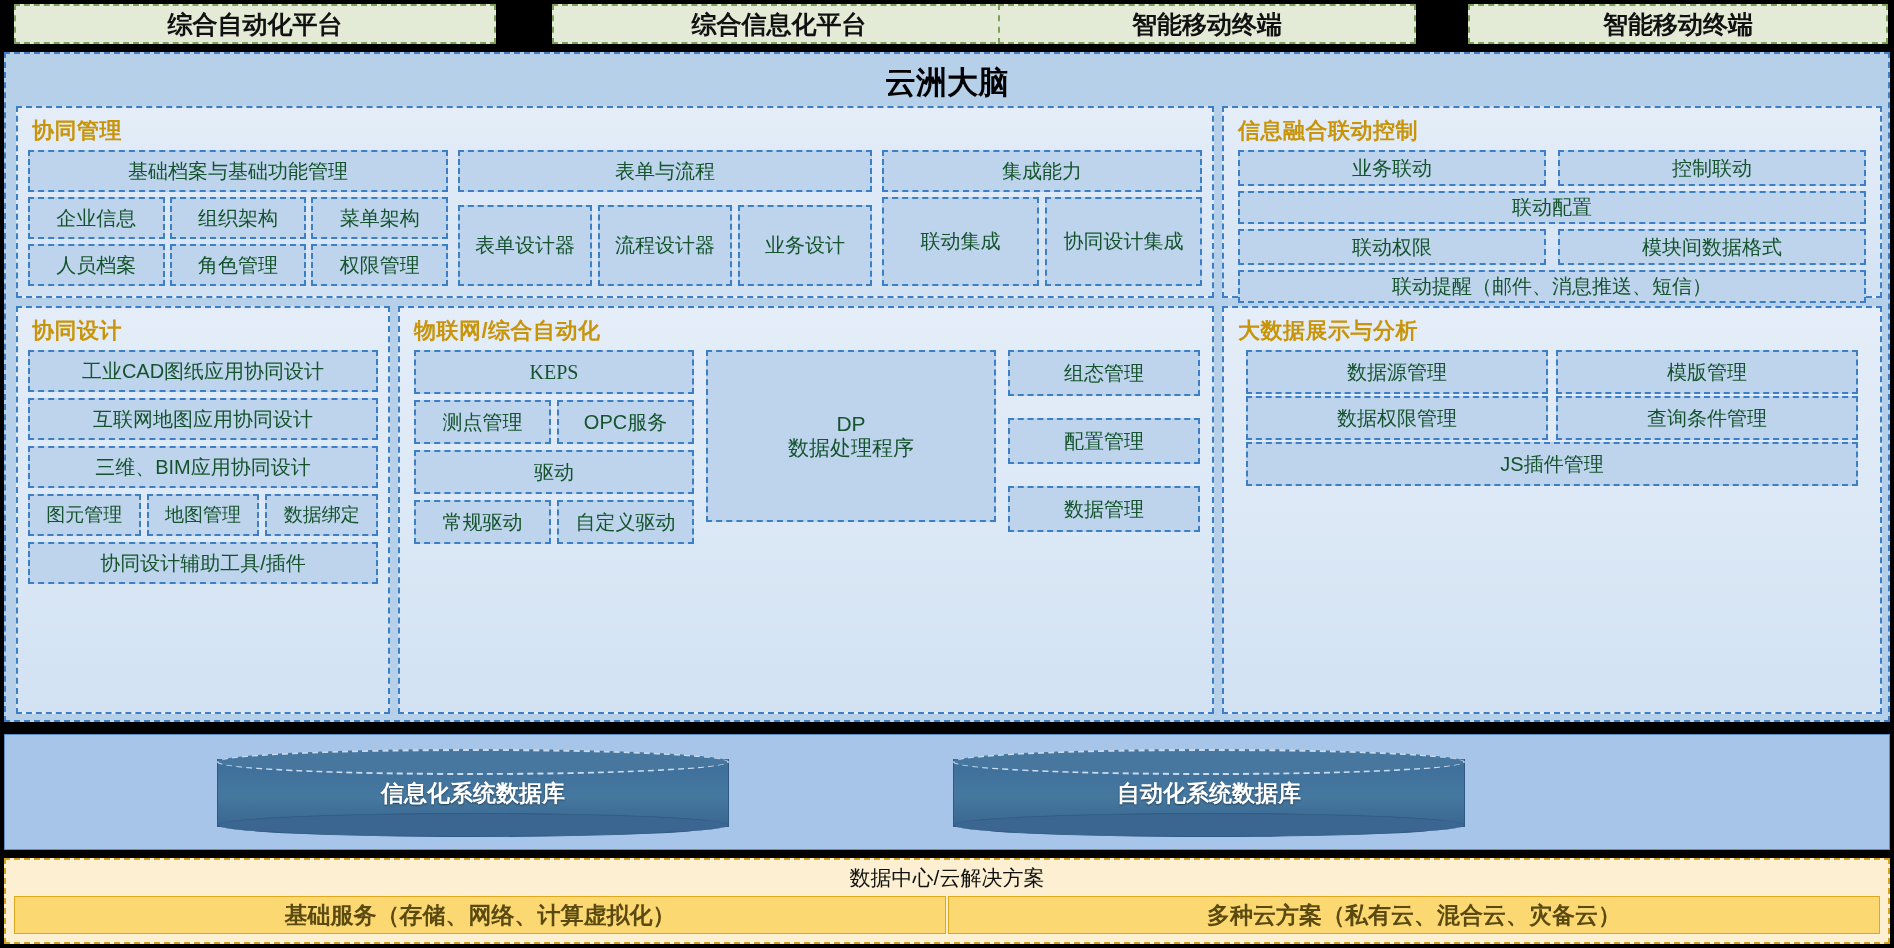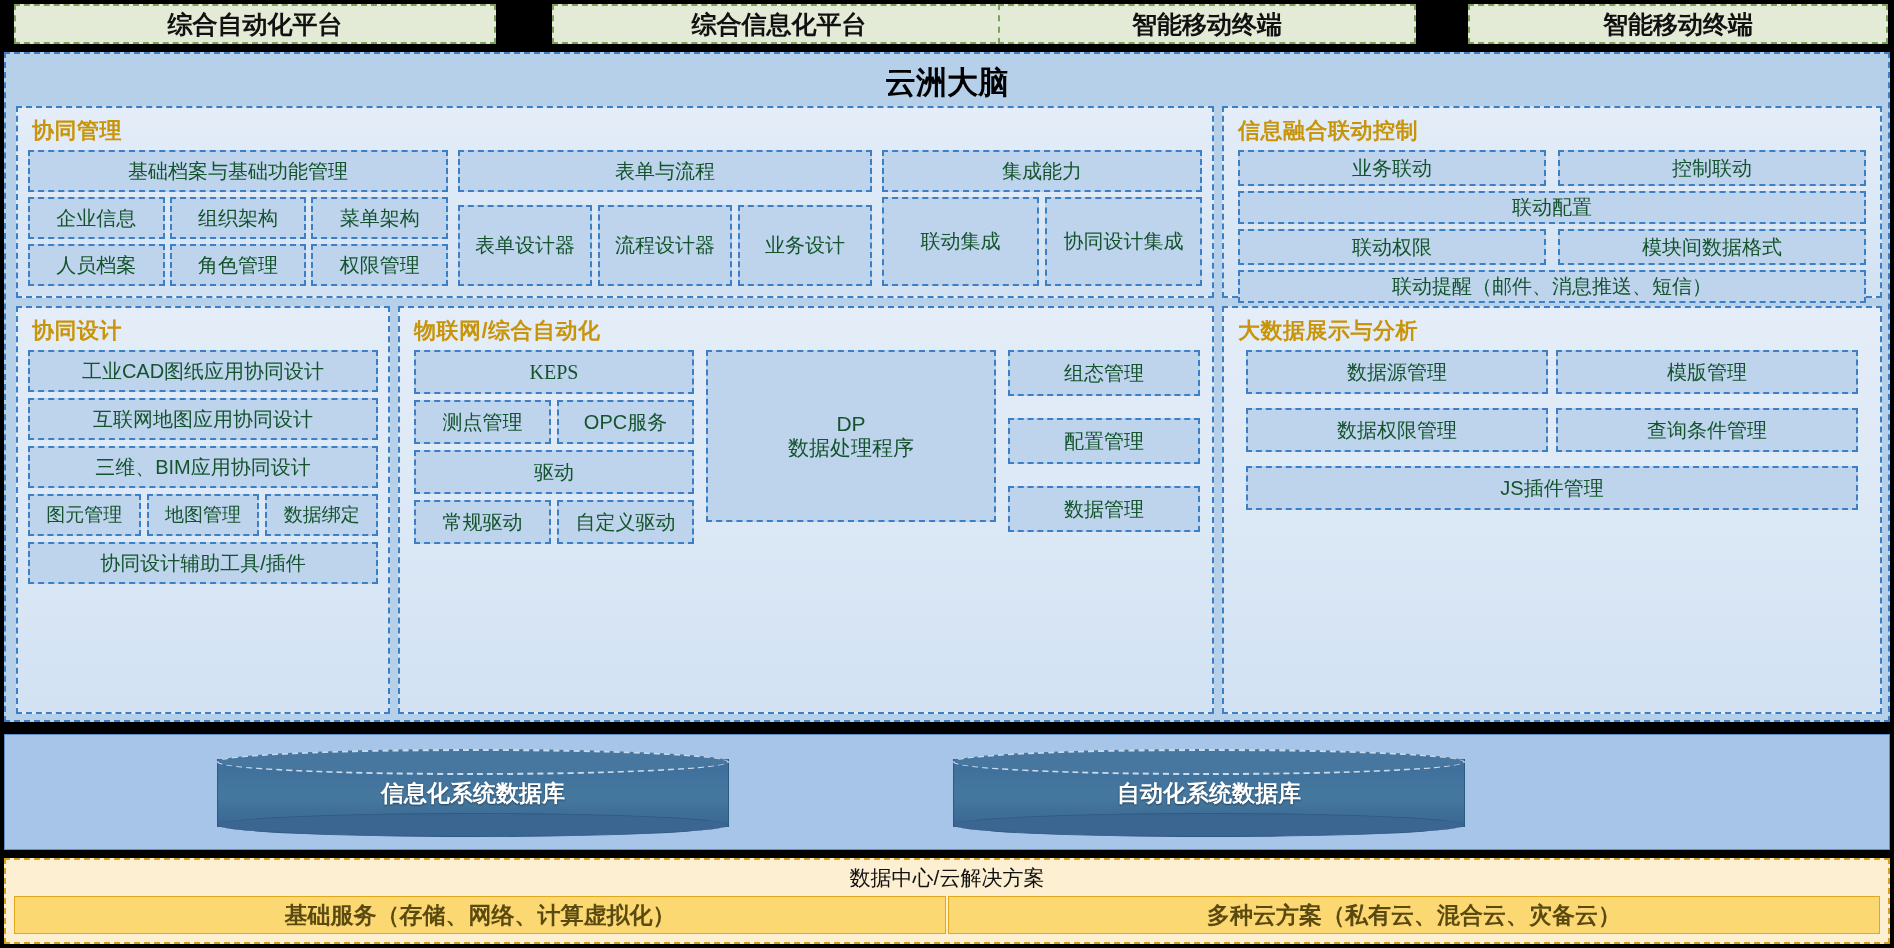--- a/index.html
+++ b/index.html
@@ -93,21 +93,21 @@
 
   
   #xxrh{ height:192px; }
   #xxrh-body{ display:flex; flex-direction:column; gap:5px; padding:0 14px 12px 14px; flex:1; }
   #xxrh-body .row{ display:flex; gap:12px; height:36px; }
   #xxrh-body .row > div{ flex:1; }
   #xxrh-body .bar{ height:33px; }
 
   
   #bigdata{ flex:1; }
-  #bigdata-body{ display:flex; flex-direction:column; gap:14px; padding:0 22px 10px 22px; }
+  #bigdata-body{ display:flex; flex-direction:column; gap:2px; padding:0 22px 10px 22px; }
   #bigdata-body .row{ display:flex; gap:8px; height:44px; }
   #bigdata-body .row > div{ flex:1; }
   #bigdata-body .bar{ height:44px; }
 
   
   #db-band{
     position:absolute; left:4px; top:734px; width:1886px; height:116px;
     background:#A6C5E8; border:1px solid #5E8FC4;
   }
   .cyl{ position:absolute; top:14px; width:512px; height:88px; }

